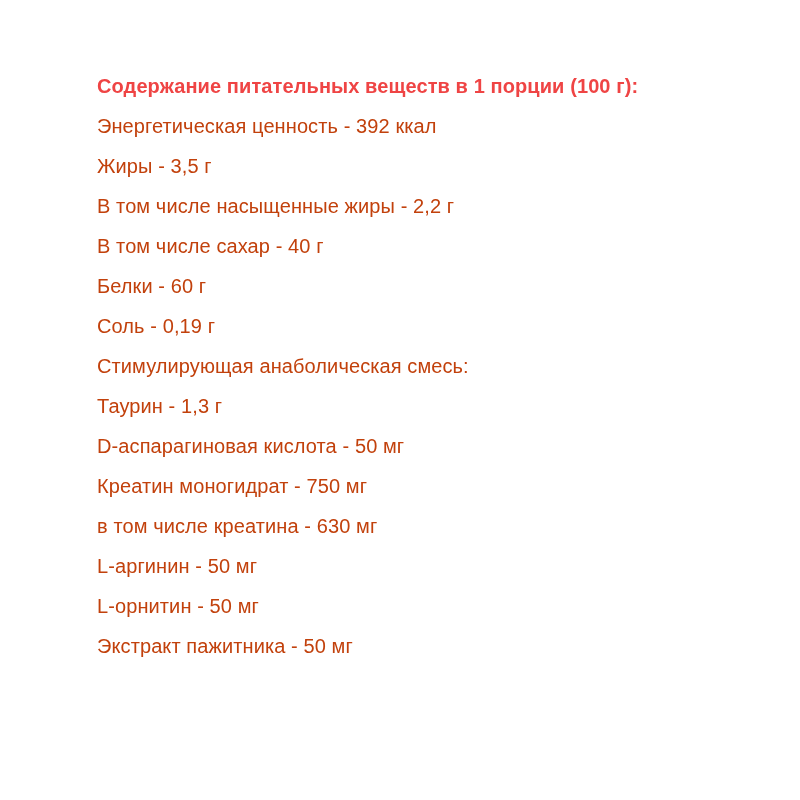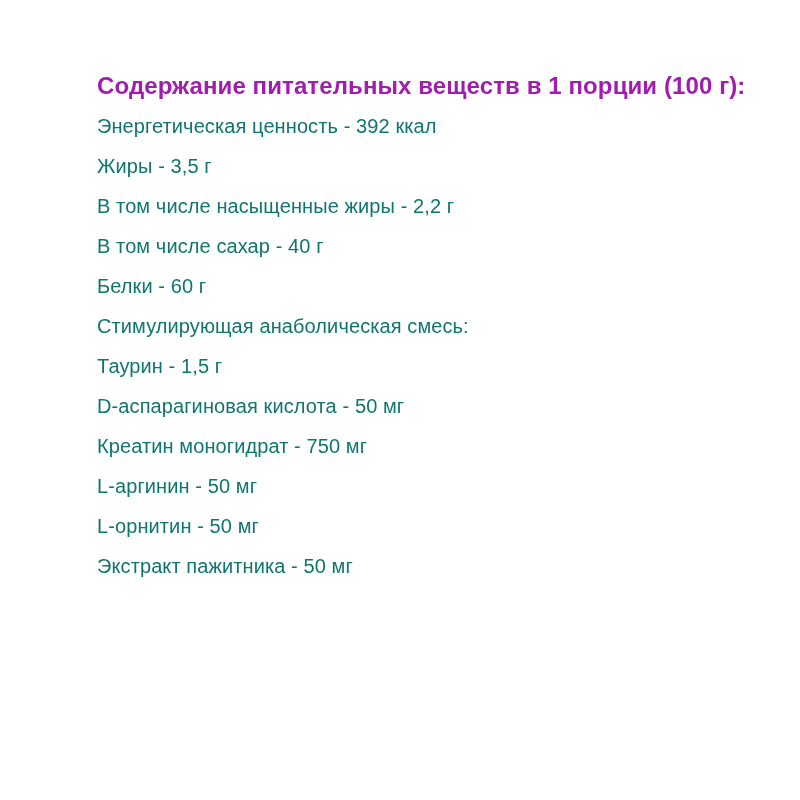--- a/index.html
+++ b/index.html
@@ -15,48 +15,50 @@
     font-family: "Liberation Sans", "DejaVu Sans", sans-serif;
     -webkit-font-smoothing: antialiased;
   }
   .nutrition-card {
     position: absolute;
     left: 97px;
     top: 66px;
     width: 620px;
   }
   .nutrition-title {
-    font-size: 24px;
+    font-size: 20px;
     font-weight: 700;
-    color: #a21caf;
+    color: #ef4444;
     height: 40px;
     line-height: 40px;
     letter-spacing: 0.1px;
     white-space: nowrap;
   }
   .nutrition-line {
     font-size: 20px;
     font-weight: 400;
-    color: #0f766e;
+    color: #c2410c;
     height: 40px;
     line-height: 40px;
     letter-spacing: 0.1px;
     white-space: nowrap;
   }
 </style>
 </head>
 <body>
 
 <div class="nutrition-card">
   <div class="nutrition-title">Содержание питательных веществ в 1 порции (100 г):</div>
   <div class="nutrition-line">Энергетическая ценность - 392 ккал</div>
   <div class="nutrition-line">Жиры - 3,5 г</div>
   <div class="nutrition-line">В том числе насыщенные жиры - 2,2 г</div>
   <div class="nutrition-line">В том числе сахар - 40 г</div>
   <div class="nutrition-line">Белки - 60 г</div>
+  <div class="nutrition-line">Соль - 0,19 г</div>
   <div class="nutrition-line">Стимулирующая анаболическая смесь:</div>
-  <div class="nutrition-line">Таурин - 1,5 г</div>
+  <div class="nutrition-line">Таурин - 1,3 г</div>
   <div class="nutrition-line">D-аспарагиновая кислота - 50 мг</div>
   <div class="nutrition-line">Креатин моногидрат - 750 мг</div>
+  <div class="nutrition-line">в том числе креатина - 630 мг</div>
   <div class="nutrition-line">L-аргинин - 50 мг</div>
   <div class="nutrition-line">L-орнитин - 50 мг</div>
   <div class="nutrition-line">Экстракт пажитника - 50 мг</div>
 </div>
 
 </body></html>

